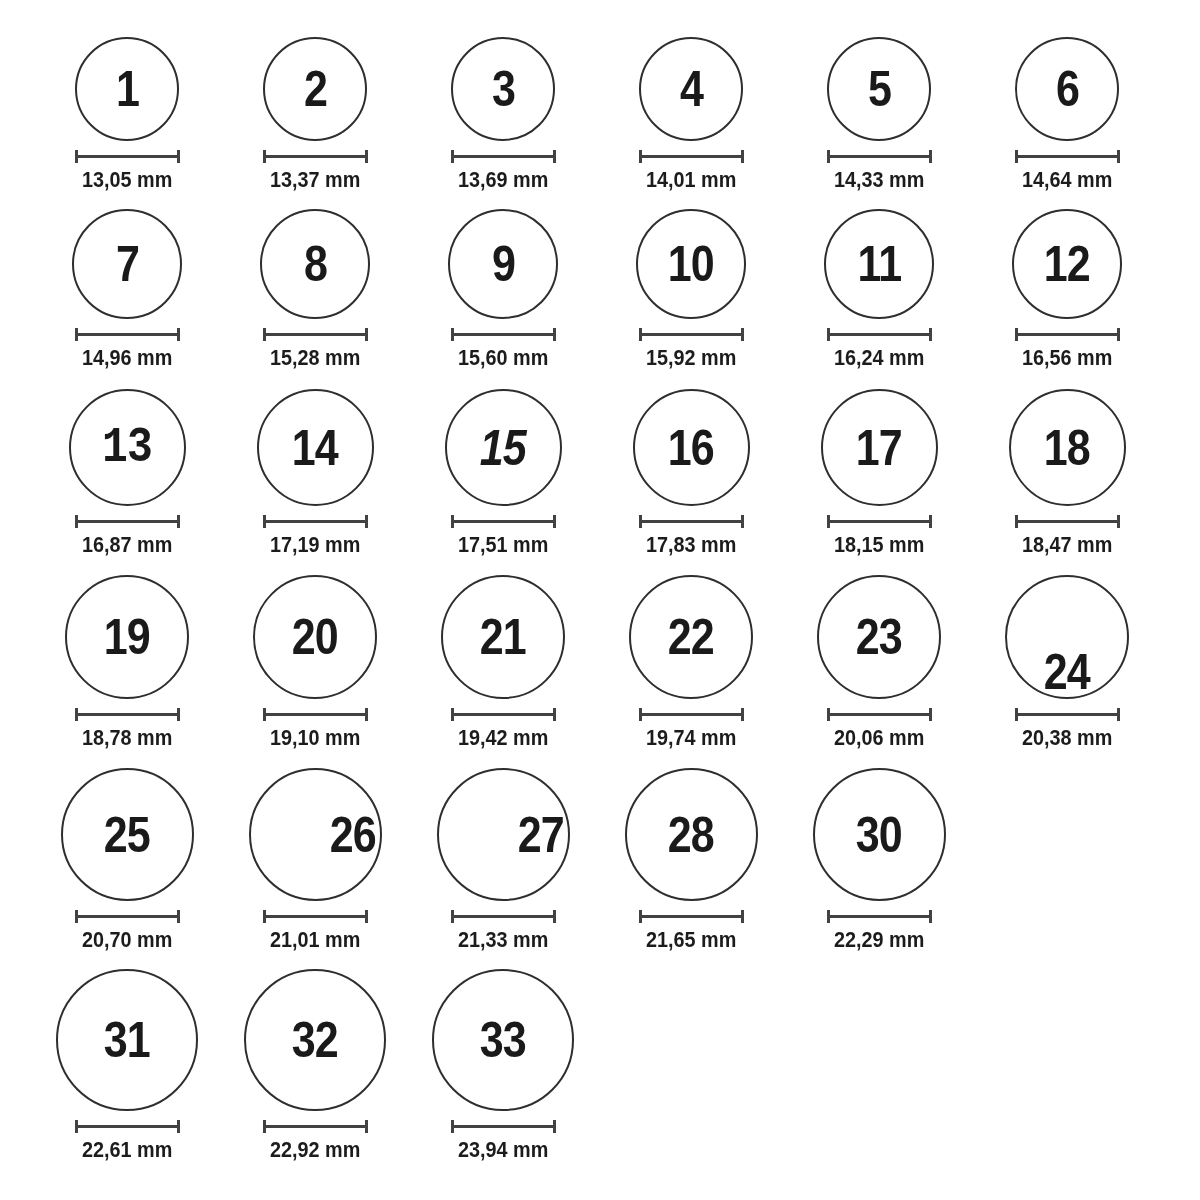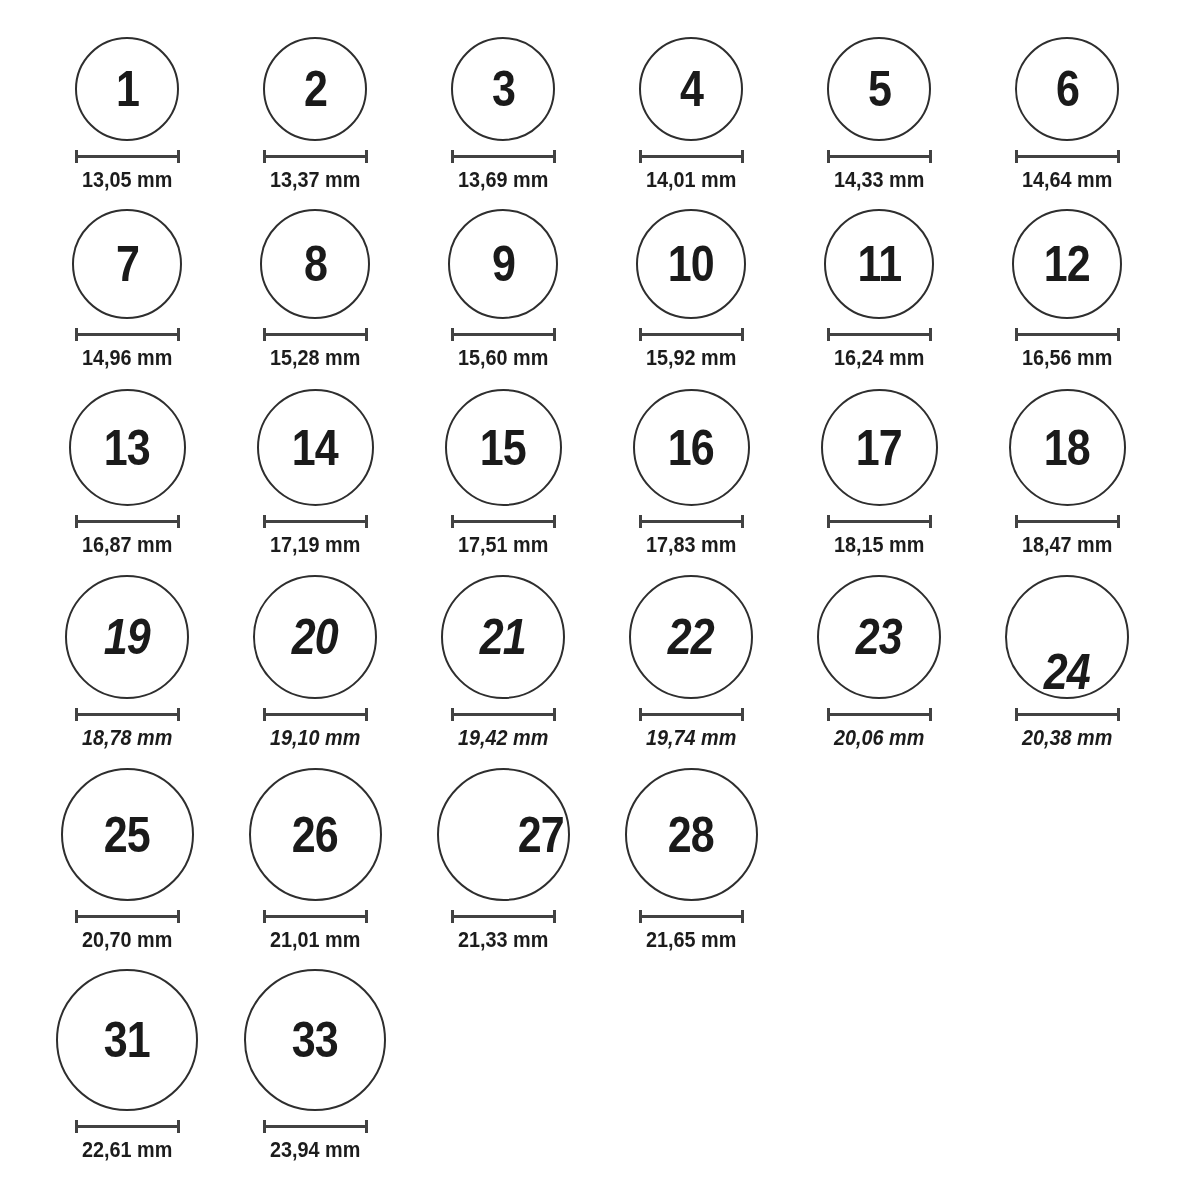--- a/index.html
+++ b/index.html
@@ -216,21 +216,21 @@
         <div class="dim">
           <span class="tick left"></span>
           <span class="rule"></span>
           <span class="tick right"></span>
         </div>
         <div class="label">16,56 mm</div>
       </div>
     </div>
     <div class="row" style="height: 187px;">
       <div class="cell">
-        <div class="circle" style="width: 117px; height: 117px;">
+        <div class="circle" style="width: 117px; height: 117px; font-family: Liberation Mono, monospace;">
           <span class="num">13</span>
         </div>
         <div class="dim">
           <span class="tick left"></span>
           <span class="rule"></span>
           <span class="tick right"></span>
         </div>
         <div class="label">16,87 mm</div>
       </div>
       <div class="cell">
@@ -238,21 +238,21 @@
           <span class="num">14</span>
         </div>
         <div class="dim">
           <span class="tick left"></span>
           <span class="rule"></span>
           <span class="tick right"></span>
         </div>
         <div class="label">17,19 mm</div>
       </div>
       <div class="cell">
-        <div class="circle" style="width: 117px; height: 117px;">
+        <div class="circle" style="width: 117px; height: 117px; font-style: italic;">
           <span class="num">15</span>
         </div>
         <div class="dim">
           <span class="tick left"></span>
           <span class="rule"></span>
           <span class="tick right"></span>
         </div>
         <div class="label">17,51 mm</div>
       </div>
       <div class="cell">
@@ -282,21 +282,21 @@
           <span class="num">18</span>
         </div>
         <div class="dim">
           <span class="tick left"></span>
           <span class="rule"></span>
           <span class="tick right"></span>
         </div>
         <div class="label">18,47 mm</div>
       </div>
     </div>
-    <div class="row" style="height: 193px; font-style: italic;">
+    <div class="row" style="height: 193px;">
       <div class="cell">
         <div class="circle" style="width: 124px; height: 124px;">
           <span class="num">19</span>
         </div>
         <div class="dim">
           <span class="tick left"></span>
           <span class="rule"></span>
           <span class="tick right"></span>
         </div>
         <div class="label">18,78 mm</div>
@@ -363,21 +363,21 @@
           <span class="num">25</span>
         </div>
         <div class="dim">
           <span class="tick left"></span>
           <span class="rule"></span>
           <span class="tick right"></span>
         </div>
         <div class="label">20,70 mm</div>
       </div>
       <div class="cell">
-        <div class="circle" style="width: 133px; height: 133px;">
+        <div class="circle" style="width: 133px; height: 133px; justify-content: flex-end;">
           <span class="num">26</span>
         </div>
         <div class="dim">
           <span class="tick left"></span>
           <span class="rule"></span>
           <span class="tick right"></span>
         </div>
         <div class="label">21,01 mm</div>
       </div>
       <div class="cell">
@@ -395,32 +395,54 @@
         <div class="circle" style="width: 133px; height: 133px; text-align: center;">
           <span class="num">28</span>
         </div>
         <div class="dim">
           <span class="tick left"></span>
           <span class="rule"></span>
           <span class="tick right"></span>
         </div>
         <div class="label">21,65 mm</div>
       </div>
+      <div class="cell">
+        <div class="circle" style="width: 133px; height: 133px;">
+          <span class="num">30</span>
+        </div>
+        <div class="dim">
+          <span class="tick left"></span>
+          <span class="rule"></span>
+          <span class="tick right"></span>
+        </div>
+        <div class="label">22,29 mm</div>
+      </div>
     </div>
     <div class="row" style="height: 210px;">
       <div class="cell">
         <div class="circle" style="width: 142px; height: 142px;">
           <span class="num">31</span>
         </div>
         <div class="dim">
           <span class="tick left"></span>
           <span class="rule"></span>
           <span class="tick right"></span>
         </div>
         <div class="label">22,61 mm</div>
+      </div>
+      <div class="cell">
+        <div class="circle" style="width: 142px; height: 142px;">
+          <span class="num">32</span>
+        </div>
+        <div class="dim">
+          <span class="tick left"></span>
+          <span class="rule"></span>
+          <span class="tick right"></span>
+        </div>
+        <div class="label">22,92 mm</div>
       </div>
       <div class="cell">
         <div class="circle" style="width: 142px; height: 142px;">
           <span class="num">33</span>
         </div>
         <div class="dim">
           <span class="tick left"></span>
           <span class="rule"></span>
           <span class="tick right"></span>
         </div>

